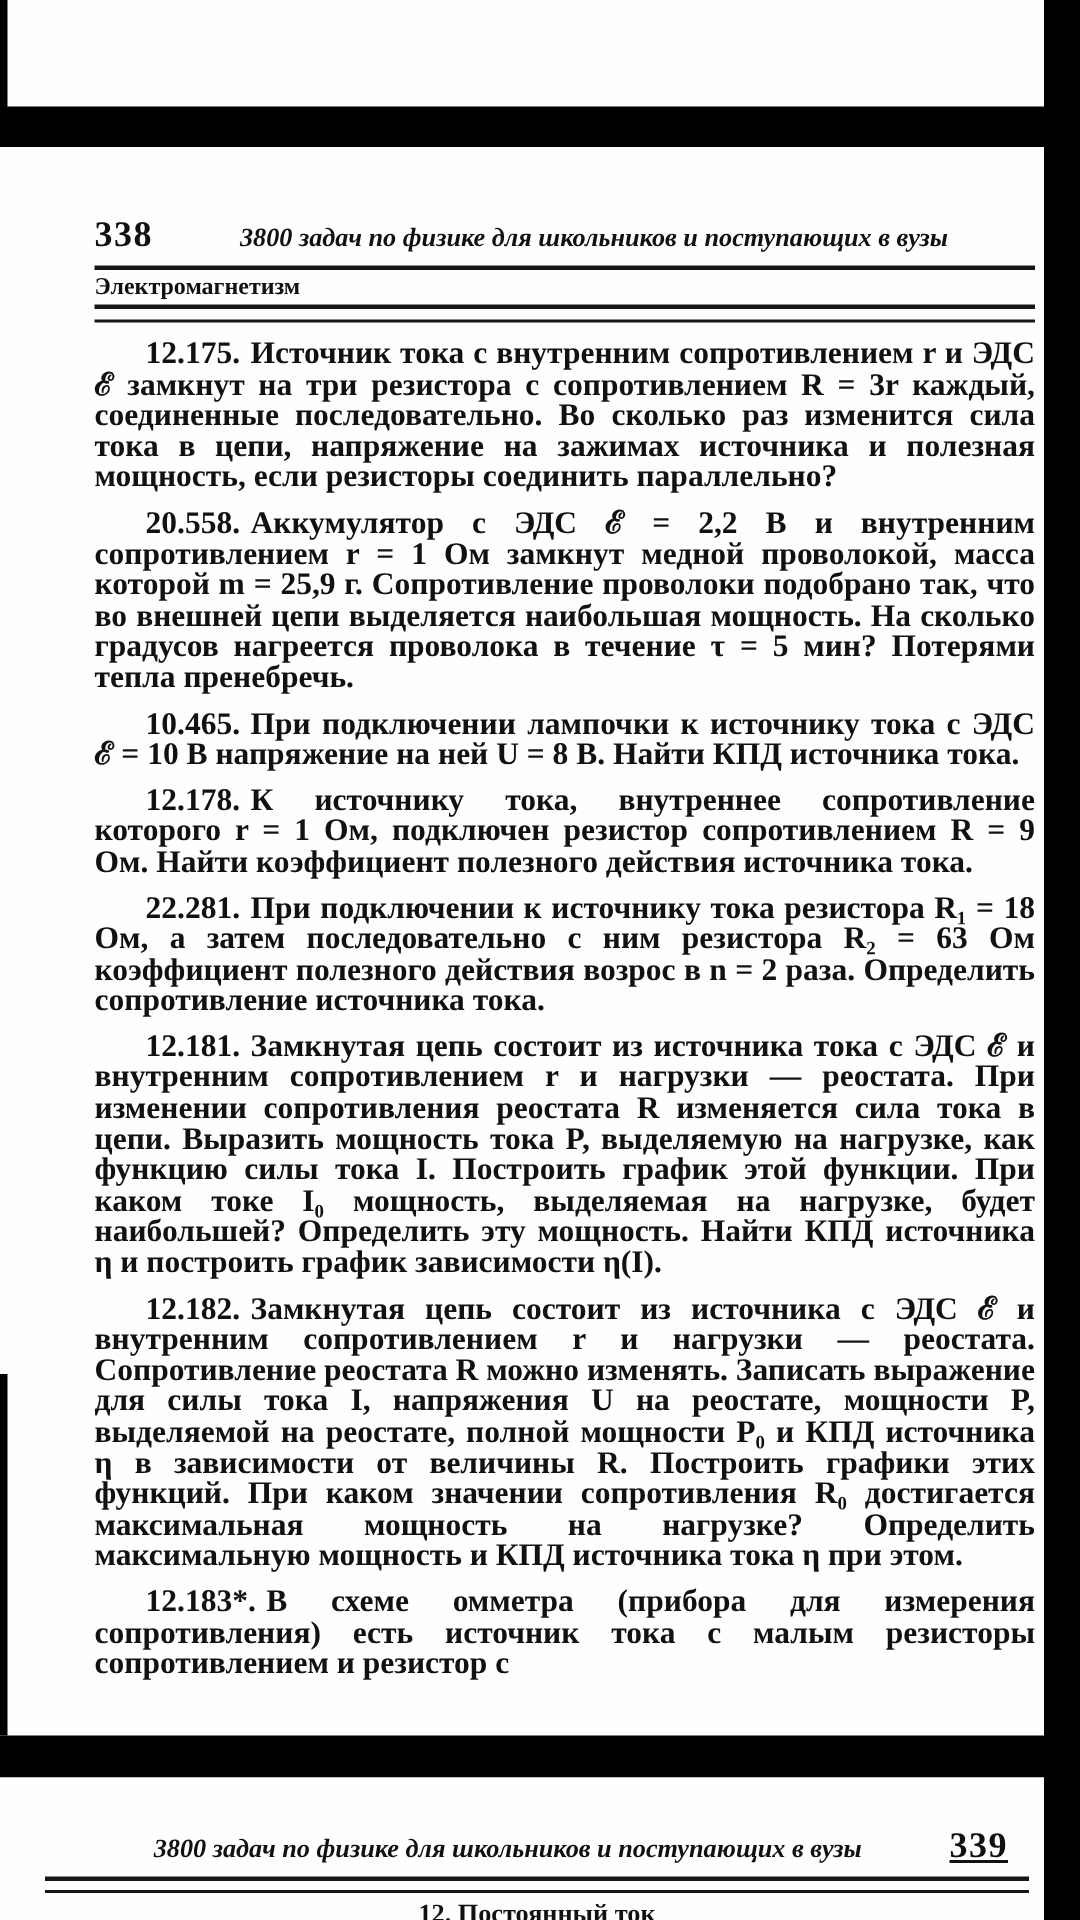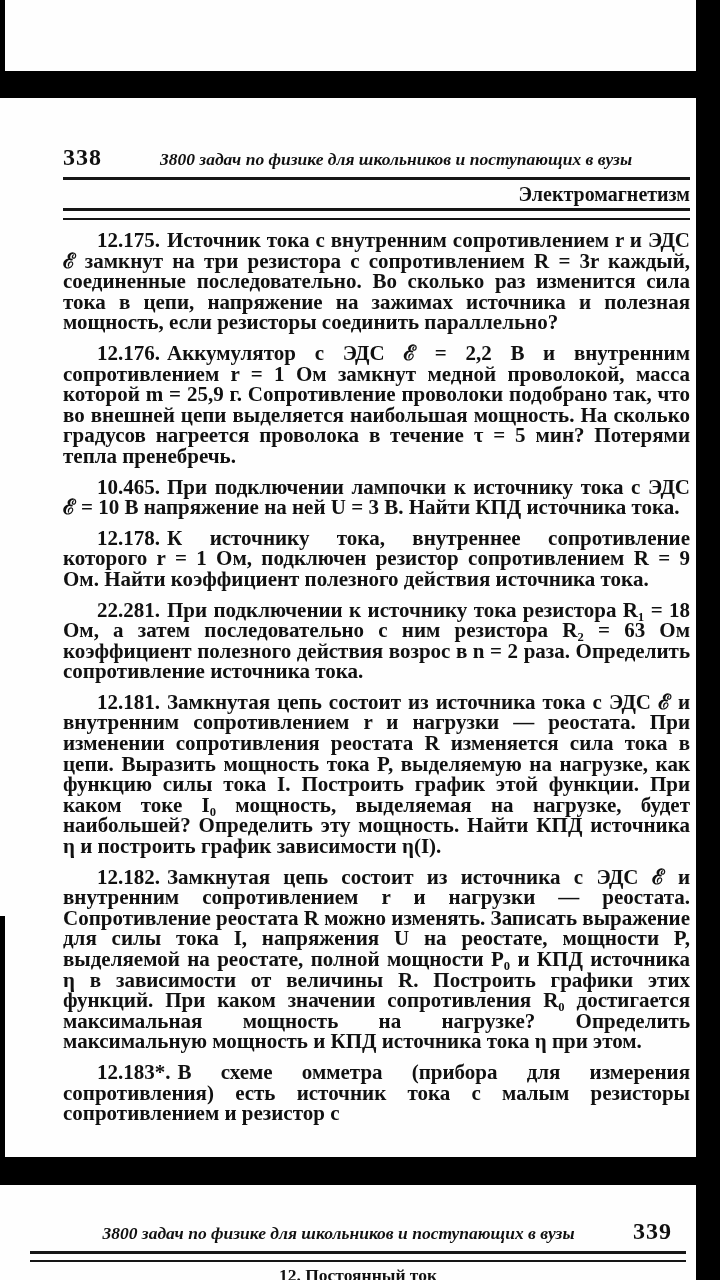--- a/index.html
+++ b/index.html
@@ -13,31 +13,31 @@
   .edge-right{position:absolute;left:696px;top:0;width:24px;height:1280px;background:#000;}
   .sep-top{position:absolute;left:0;top:71px;width:720px;height:27px;background:#000;}
   .sep-bottom{position:absolute;left:0;top:1157px;width:720px;height:28px;background:#000;}
   
   .page{position:absolute;left:0;top:98px;width:696px;height:818px;background:#fefefe;}
   .content{margin-left:63px;width:627px;}
   .pg-header{display:flex;align-items:baseline;margin:46px 0 0 0;}
   .pg-num{font-size:24px;font-weight:bold;letter-spacing:1px;}
   .run-title{flex:1;text-align:center;font-style:italic;font-weight:bold;font-size:17.5px;}
   .rule-a{height:3px;background:#161616;margin-top:6px;}
-  .section-title{text-align:right;font-weight:bold;font-size:20px;padding:3px 0 2px 0;}
+  .section-title{text-align:left;font-weight:bold;font-size:16px;padding:3px 0 2px 0;}
   .rule-b{height:7px;border-top:3px solid #161616;border-bottom:2px solid #161616;}
   .prob{font-size:21px;line-height:20.6px;font-weight:600;text-align:justify;
         text-indent:34px;margin:10px 0 0 0;}
   .prob .num{font-weight:bold;margin-right:7px;}
   
   .page2{position:absolute;left:0;top:1185px;width:696px;height:95px;background:#fefefe;}
   .content2{margin-left:30px;width:656px;}
   .pg2-header{display:flex;align-items:baseline;margin-top:33px;padding:0 14px 0 28px;}
   .run-title2{flex:1;text-align:center;font-style:italic;font-weight:bold;font-size:17.5px;}
-  .pg2-num{font-size:24px;font-weight:bold;letter-spacing:1px;margin-left:14px;}
+  .pg2-num{font-size:24px;font-weight:bold;letter-spacing:1px;margin-left:14px;text-decoration:underline;}
   .rule-c{height:6px;border-top:3px solid #161616;border-bottom:2px solid #161616;margin-top:6px;}
   .chapter-title{text-align:center;font-weight:bold;font-size:17.5px;padding:3px 0 2px 0;}
 </style>
 </head>
 <body>
 
 <div class="edge-left"></div>
 <div class="edge-right"></div>
 <div class="sep-top"></div>
 <div class="sep-bottom"></div>
@@ -48,23 +48,23 @@
     <div class="pg-header">
       <span class="pg-num">338</span>
       <span class="run-title">3800 задач по физике для школьников и поступающих в вузы</span>
     </div>
     <div class="rule-a"></div>
     <div class="section-title">Электромагнетизм</div>
     <div class="rule-b"></div>
 
     <p class="prob"><span class="num">12.175.</span><span>Источник тока с внутренним сопротивлением r и ЭДС ℰ замкнут на три резистора с сопротивлением R = 3r каждый, соединенные последовательно. Во сколько раз изменится сила тока в цепи, напряжение на зажимах источника и полезная мощность, если резисторы соединить параллельно?</span></p>
 
-    <p class="prob"><span class="num">12.176.</span><span>Аккумулятор с ЭДС ℰ = 2,2 В и внутренним сопротивлением r = 1 Ом замкнут медной проволокой, масса которой m = 25,9 г. Сопротивление проволоки подобрано так, что во внешней цепи выделяется наибольшая мощность. На сколько градусов нагреется проволока в течение τ = 5 мин? Потерями тепла пренебречь.</span></p>
+    <p class="prob"><span class="num">20.558.</span><span>Аккумулятор с ЭДС ℰ = 2,2 В и внутренним сопротивлением r = 1 Ом замкнут медной проволокой, масса которой m = 25,9 г. Сопротивление проволоки подобрано так, что во внешней цепи выделяется наибольшая мощность. На сколько градусов нагреется проволока в течение τ = 5 мин? Потерями тепла пренебречь.</span></p>
 
-    <p class="prob"><span class="num">10.465.</span><span>При подключении лампочки к источнику тока с ЭДС ℰ = 10 В напряжение на ней U = 3 В. Найти КПД источника тока.</span></p>
+    <p class="prob"><span class="num">10.465.</span><span>При подключении лампочки к источнику тока с ЭДС ℰ = 10 В напряжение на ней U = 8 В. Найти КПД источника тока.</span></p>
 
     <p class="prob"><span class="num">12.178.</span><span>К источнику тока, внутреннее сопротивление которого r = 1 Ом, подключен резистор сопротивлением R = 9 Ом. Найти коэффициент полезного действия источника тока.</span></p>
 
     <p class="prob"><span class="num">22.281.</span><span>При подключении к источнику тока резистора R₁ = 18 Ом, а затем последовательно с ним резистора R₂ = 63 Ом коэффициент полезного действия возрос в n = 2 раза. Определить сопротивление источника тока.</span></p>
 
 
     <p class="prob"><span class="num">12.181.</span><span>Замкнутая цепь состоит из источника тока с ЭДС ℰ и внутренним сопротивлением r и нагрузки — реостата. При изменении сопротивления реостата R изменяется сила тока в цепи. Выразить мощность тока P, выделяемую на нагрузке, как функцию силы тока I. Построить график этой функции. При каком токе I₀ мощность, выделяемая на нагрузке, будет наибольшей? Определить эту мощность. Найти КПД источника η и построить график зависимости η(I).</span></p>
 
     <p class="prob"><span class="num">12.182.</span><span>Замкнутая цепь состоит из источника с ЭДС ℰ и внутренним сопротивлением r и нагрузки — реостата. Сопротивление реостата R можно изменять. Записать выражение для силы тока I, напряжения U на реостате, мощности P, выделяемой на реостате, полной мощности P₀ и КПД источника η в зависимости от величины R. Построить графики этих функций. При каком значении сопротивления R₀ достигается максимальная мощность на нагрузке? Определить максимальную мощность и КПД источника тока η при этом.</span></p>
 

